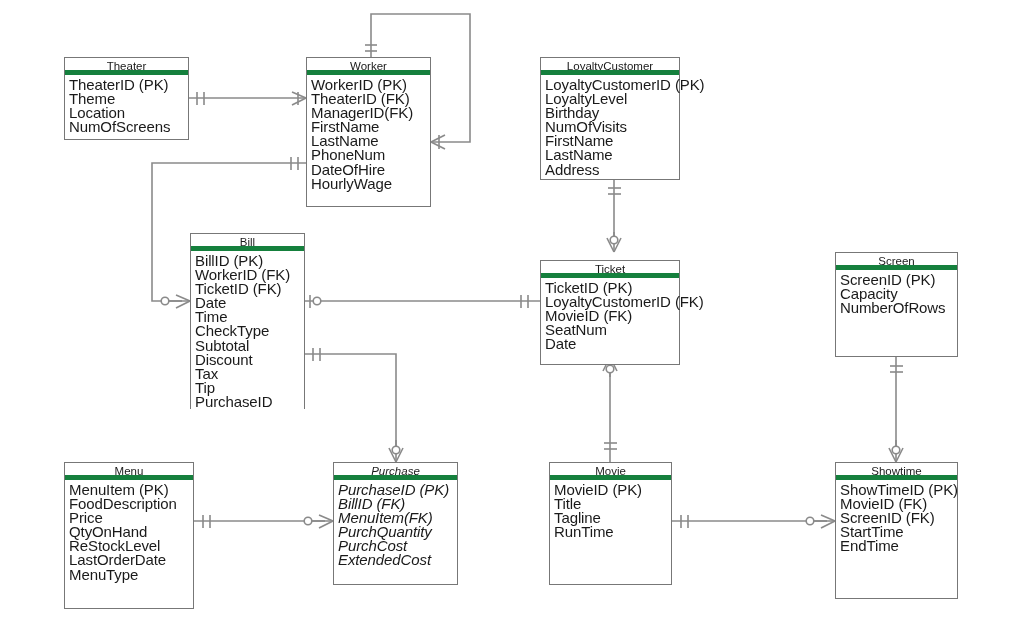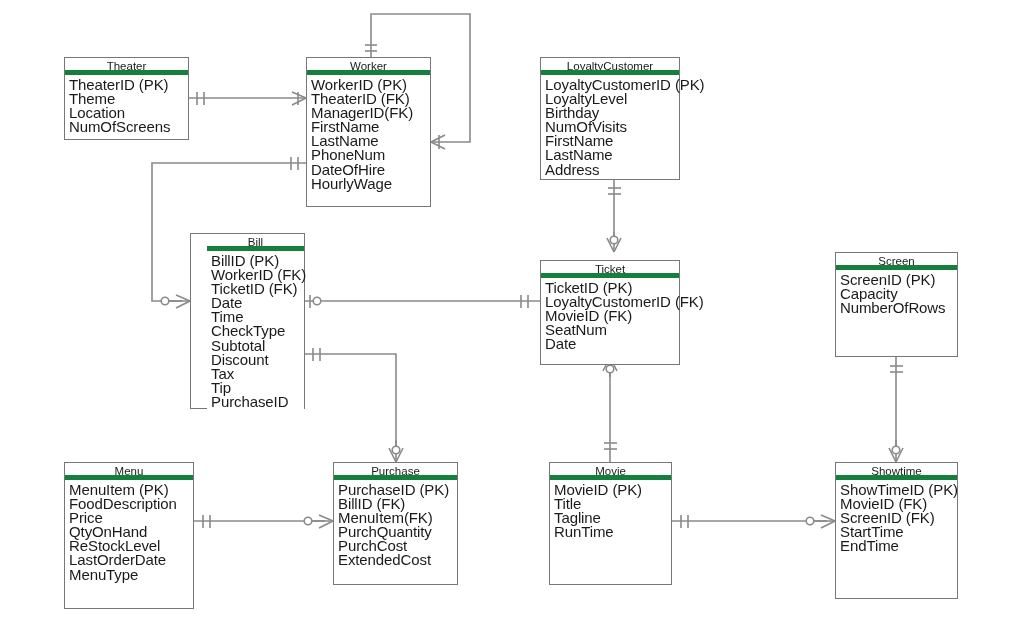--- a/index.html
+++ b/index.html
@@ -191,21 +191,21 @@
         <div class="entity-attrs">
           <div class="attr">LoyaltyCustomerID (PK)</div>
           <div class="attr">LoyaltyLevel</div>
           <div class="attr">Birthday</div>
           <div class="attr">NumOfVisits</div>
           <div class="attr">FirstName</div>
           <div class="attr">LastName</div>
           <div class="attr">Address</div>
         </div>
       </div>
-      <div class="entity" style="left: 190px; top: 233px; width: 115px; height: 176px; padding-left: 16px;">
+      <div class="entity" style="left: 190px; top: 233px; width: 115px; height: 176px;">
         <div class="entity-title">Bill</div>
         <div class="entity-attrs">
           <div class="attr">BillID (PK)</div>
           <div class="attr">WorkerID (FK)</div>
           <div class="attr">TicketID (FK)</div>
           <div class="attr">Date</div>
           <div class="attr">Time</div>
           <div class="attr">CheckType</div>
           <div class="attr">Subtotal</div>
           <div class="attr">Discount</div>
@@ -237,21 +237,21 @@
         <div class="entity-attrs">
           <div class="attr">MenuItem (PK)</div>
           <div class="attr">FoodDescription</div>
           <div class="attr">Price</div>
           <div class="attr">QtyOnHand</div>
           <div class="attr">ReStockLevel</div>
           <div class="attr">LastOrderDate</div>
           <div class="attr">MenuType</div>
         </div>
       </div>
-      <div class="entity" style="left: 333px; top: 462px; width: 125px; height: 123px;">
+      <div class="entity" style="left: 333px; top: 462px; width: 125px; height: 123px; font-style: italic;">
         <div class="entity-title">Purchase</div>
         <div class="entity-attrs">
           <div class="attr">PurchaseID (PK)</div>
           <div class="attr">BillID (FK)</div>
           <div class="attr">MenuItem(FK)</div>
           <div class="attr">PurchQuantity</div>
           <div class="attr">PurchCost</div>
           <div class="attr">ExtendedCost</div>
         </div>
       </div>

